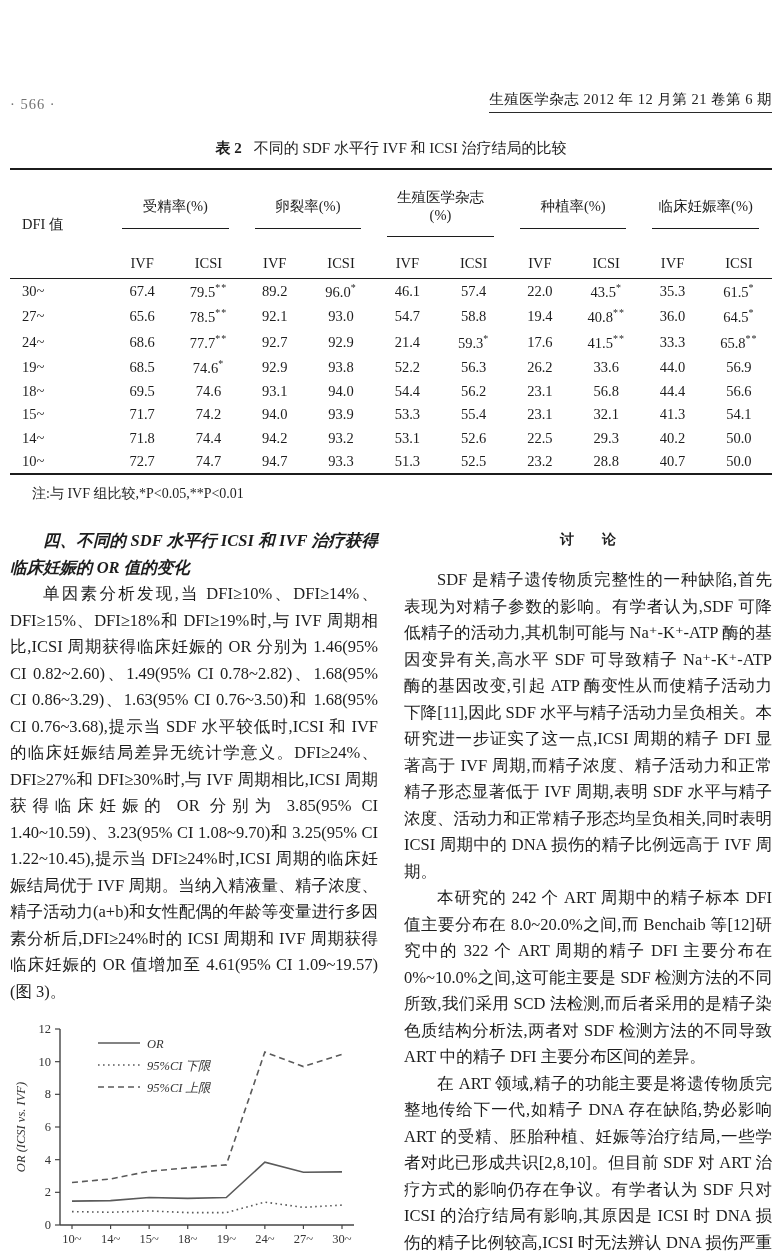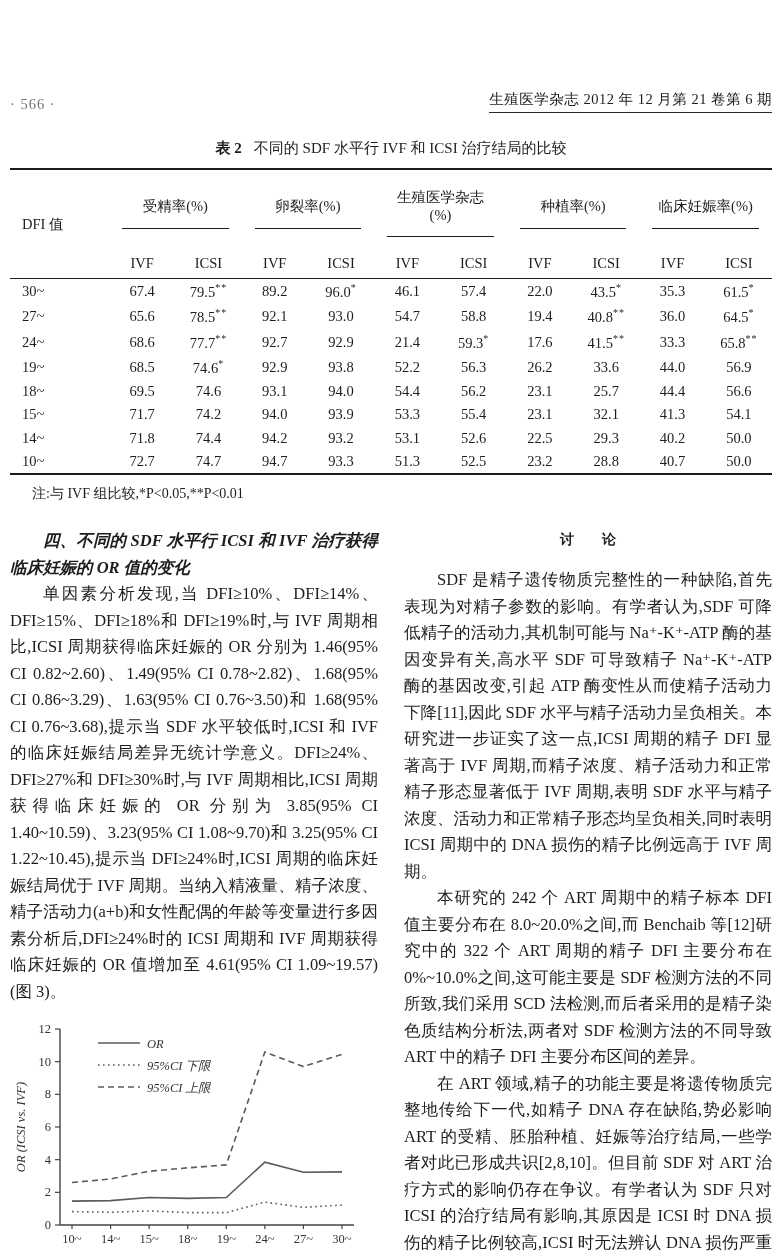--- a/index.html
+++ b/index.html
@@ -146,21 +146,21 @@
         </tr>
         <tr>
           <td class="dfi-c">18~</td>
           <td>69.5</td>
           <td>74.6</td>
           <td>93.1</td>
           <td>94.0</td>
           <td>54.4</td>
           <td>56.2</td>
           <td>23.1</td>
-          <td>25.7</td>
+          <td>56.8</td>
           <td>44.4</td>
           <td>56.6</td>
         </tr>
         <tr>
           <td class="dfi-c">15~</td>
           <td>71.7</td>
           <td>74.2</td>
           <td>94.0</td>
           <td>93.9</td>
           <td>53.3</td>

